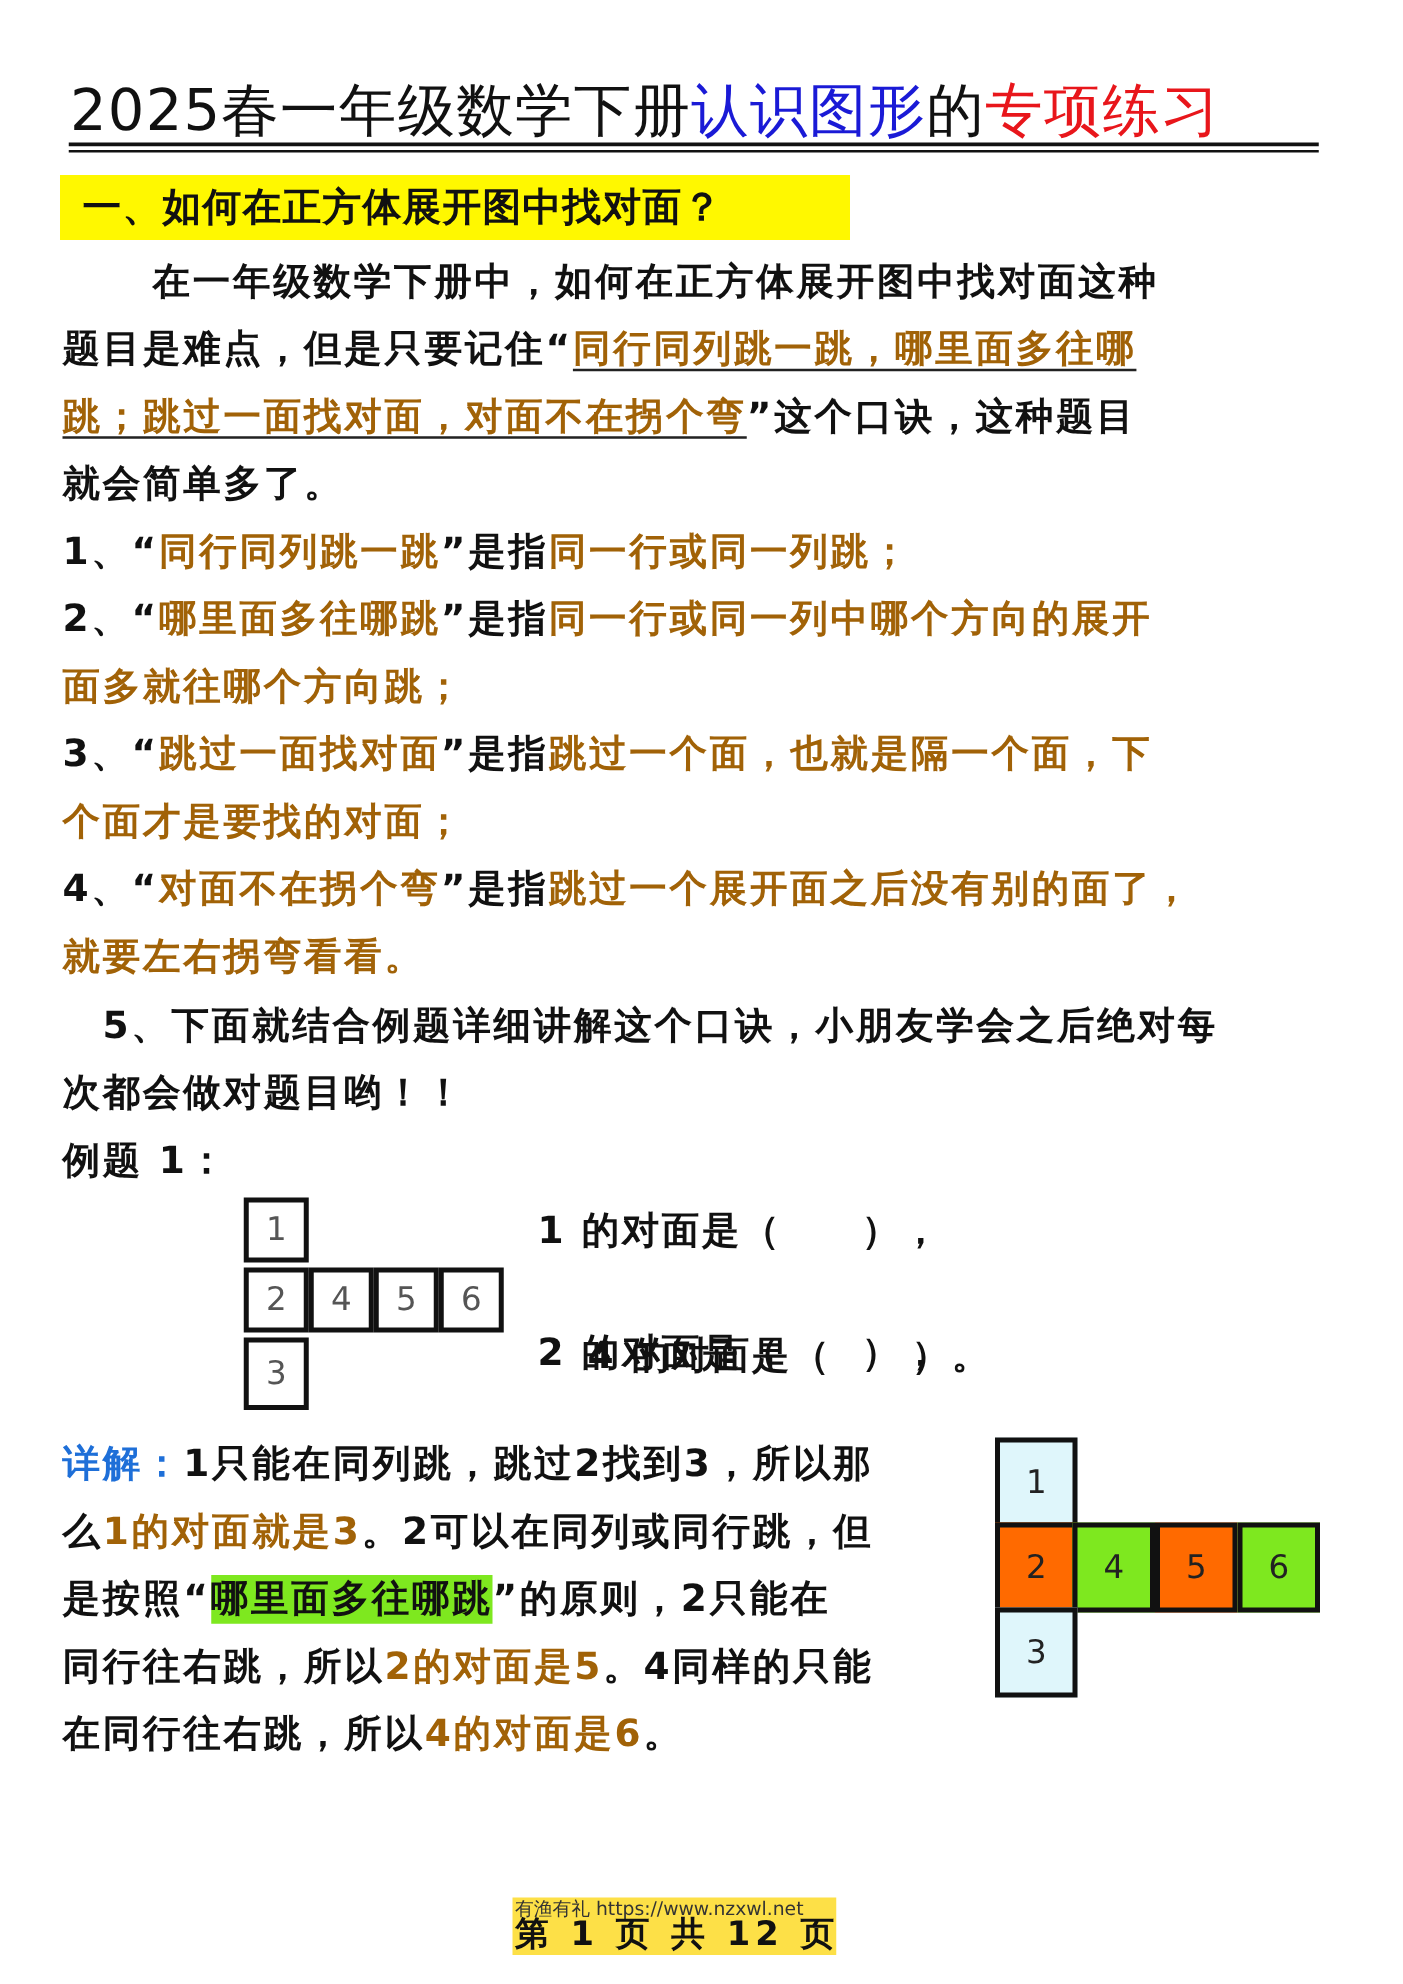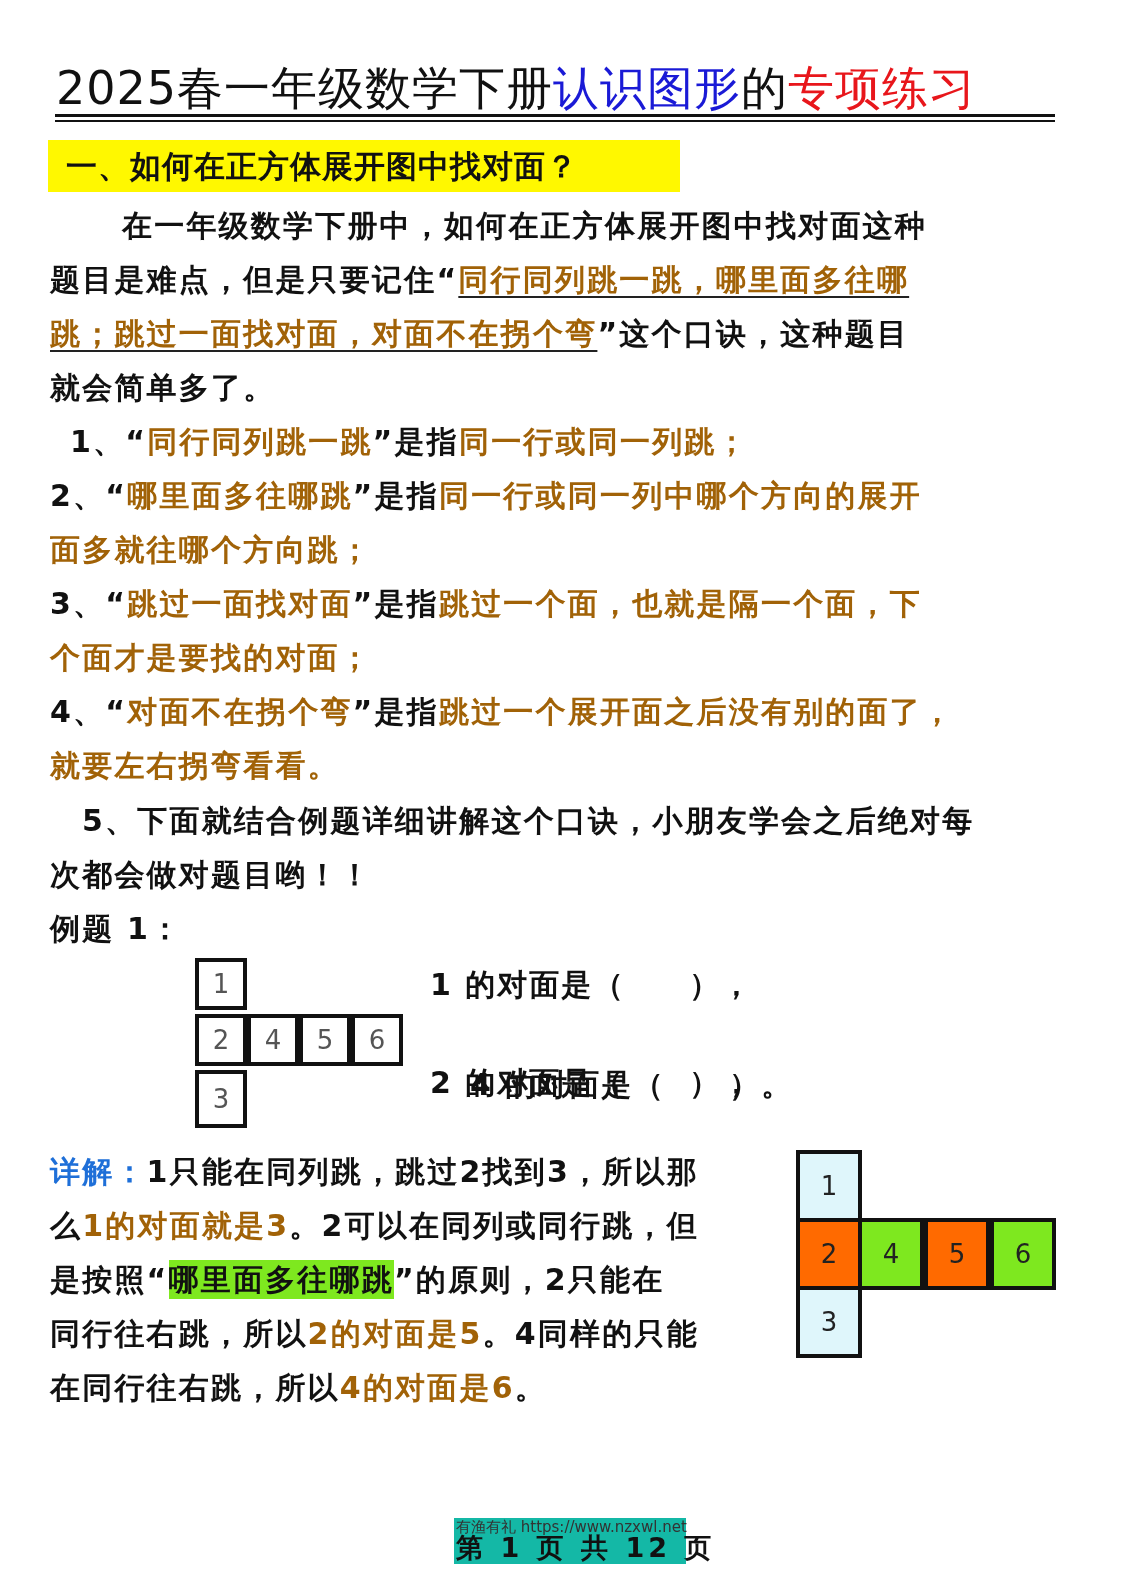--- a/index.html
+++ b/index.html
@@ -37,22 +37,22 @@
     border: 4px solid #111; font-size: 26px; color: #555; font-weight: normal;
     display: flex; align-items: center; justify-content: center;
     font-family: "DejaVu Sans", sans-serif;
   }
   .q-line {
     position: absolute; left: 430px; font-size: 30px; font-weight: bold;
     line-height: 54px; white-space: nowrap; letter-spacing: 2px;
   }
   .cnet .cell { width: 66px; height: 72px; color: #222; font-size: 26px; }
   .footer {
-    position: absolute; left: 454px; top: 1518px; width: 232px; height: 46px;
-    background: #14b8a6;
+    position: absolute; left: 410px; top: 1518px; width: 259px; height: 46px;
+    background: #fde047;
   }
   .footer .wm {
     position: absolute; left: 2px; top: 0px; font-size: 15px; color: #333; white-space: nowrap;
     font-family: "DejaVu Sans", sans-serif; line-height: 18px;
   }
   .footer .pg {
     position: absolute; left: 2px; top: 14px; font-size: 27px; font-weight: bold; white-space: nowrap;
     letter-spacing: 4px; line-height: 32px;
   }
 </style>
@@ -69,21 +69,21 @@
 
 <div class="para" style="top:199px; left:122px;">在一年级数学下册中，如何在正方体展开图中找对面这种</div>
 <div class="para" style="top:253px;">
   <span>题目是难点，但是只要记住“</span><span class="r u">同行同列跳一跳，哪里面多往哪</span>
 </div>
 <div class="para" style="top:307px;">
   <span class="r u">跳；跳过一面找对面，对面不在拐个弯</span><span>”这个口诀，这种题目</span>
 </div>
 <div class="para" style="top:361px;">就会简单多了。</div>
 
-<div class="para" style="top:415px;margin-left:20px;">
+<div class="para" style="top:415px;">
   <span>1、“</span><span class="r">同行同列跳一跳</span><span>”是指</span><span class="r">同一行或同一列跳；</span>
 </div>
 <div class="para" style="top:469px;">
   <span>2、“</span><span class="r">哪里面多往哪跳</span><span>”是指</span><span class="r">同一行或同一列中哪个方向的展开</span>
 </div>
 <div class="para r" style="top:523px;">面多就往哪个方向跳；</div>
 <div class="para" style="top:577px;">
   <span>3、“</span><span class="r">跳过一面找对面</span><span>”是指</span><span class="r">跳过一个面，也就是隔一个面，下</span>
 </div>
 <div class="para r" style="top:631px;">个面才是要找的对面；</div>

